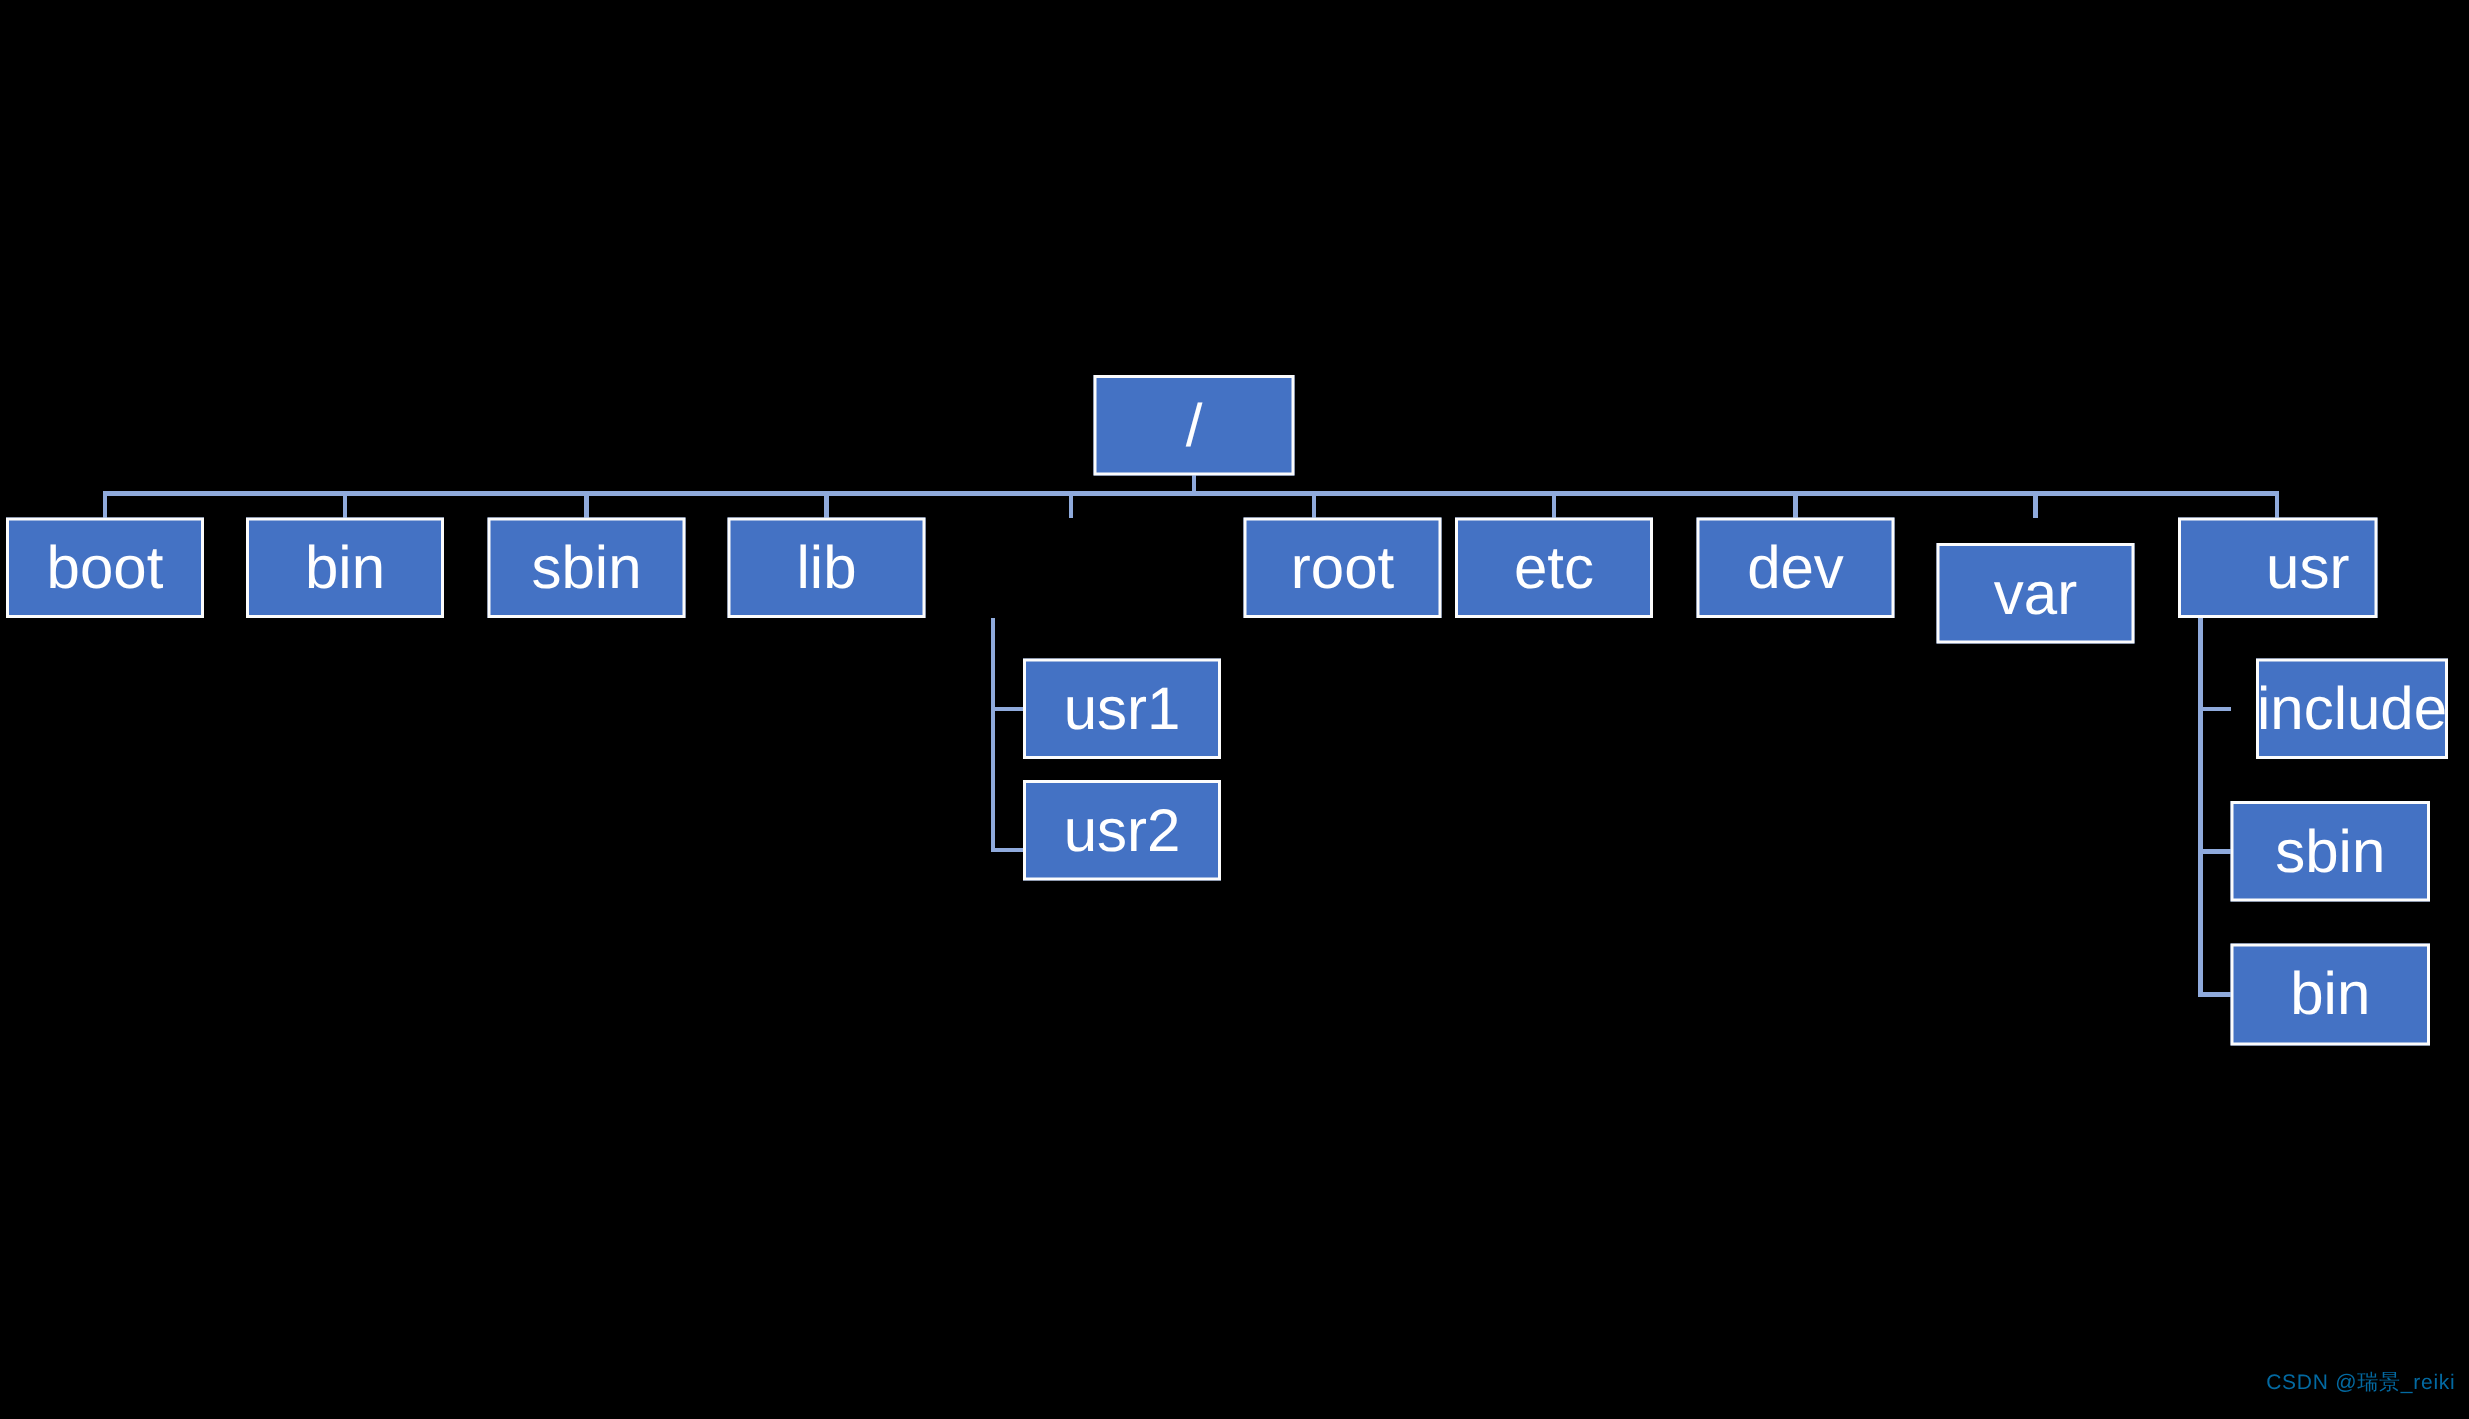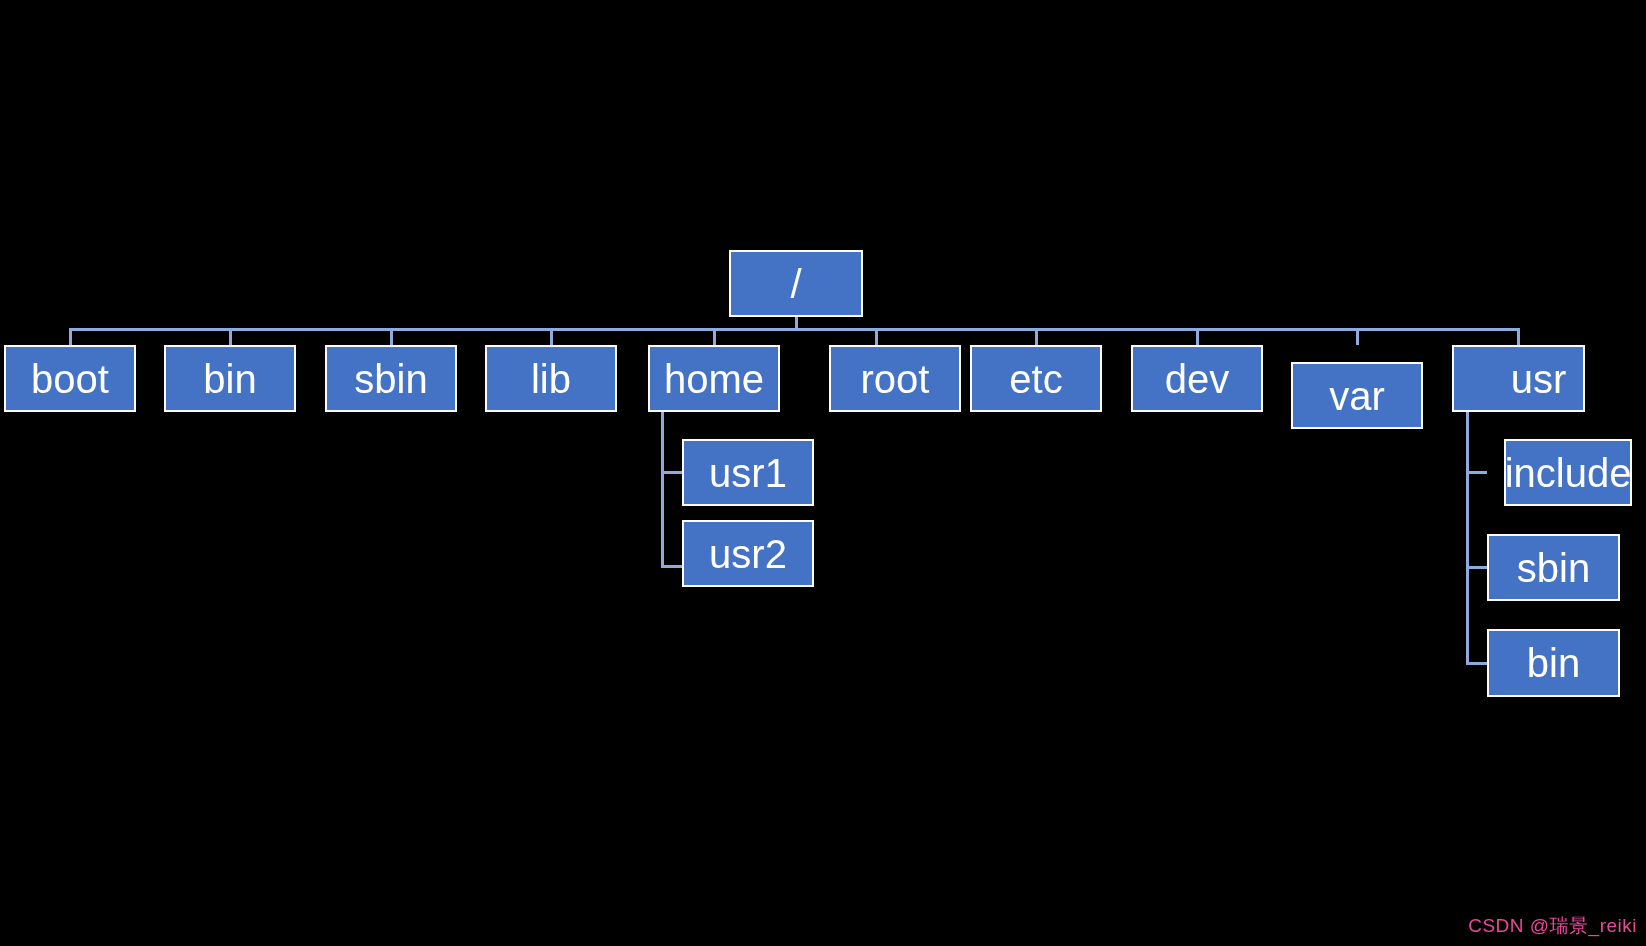--- a/index.html
+++ b/index.html
@@ -38,22 +38,22 @@
     display: flex;
     align-items: center;
     justify-content: center;
     white-space: nowrap;
     line-height: 1;
   }
   .watermark {
     position: absolute;
     right: 9px;
     top: 913px;
-    color: #ec4899;
-    font-size: 19px;
+    color: #0369a1;
+    font-size: 14px;
     letter-spacing: 0.5px;
   }
 </style>
 </head>
 <body>
 
 <div class="canvas">
 
   <svg class="connector-layer" width="1646" height="946" viewBox="0 0 1646 946" shape-rendering="crispEdges">
 
@@ -67,21 +67,20 @@
 
     <path class="conn" d="M 1467 412 L 1467 664.5 M 1465.5 472.5 L 1487 472.5 M 1465.5 567.5 L 1487 567.5 M 1465.5 663 L 1487 663"></path>
   </svg>
 
   <div class="node" style="left:729px; top:250px; width:134px; height:67px;">/</div>
 
   <div class="node" style="left:4px; top:345px; width:132px; height:67px;">boot</div>
   <div class="node" style="left:164px; top:345px; width:132px; height:67px;">bin</div>
   <div class="node" style="left:325px; top:345px; width:132px; height:67px;">sbin</div>
   <div class="node" style="left:485px; top:345px; width:132px; height:67px;">lib</div>
-  <div class="node" style="left:648px; top:345px; width:132px; height:67px;">home</div>
   <div class="node" style="left:810px; top:345px; width:132px; height:67px;margin-left:19px;">root</div>
   <div class="node" style="left:970px; top:345px; width:132px; height:67px;">etc</div>
   <div class="node" style="left:1131px; top:345px; width:132px; height:67px;">dev</div>
   <div class="node" style="left:1291px; top:362px; width:132px; height:67px;text-align:right;">var</div>
   <div class="node" style="left:1452px; top:345px; width:133px; height:67px;padding-left:40px;">usr</div>
 
   <div class="node" style="left:682px; top:439px; width:132px; height:67px;">usr1</div>
   <div class="node" style="left:682px; top:520px; width:132px; height:67px;">usr2</div>
 
   <div class="node" style="left:1504px; top:439px; width:128px; height:67px;">include</div>

